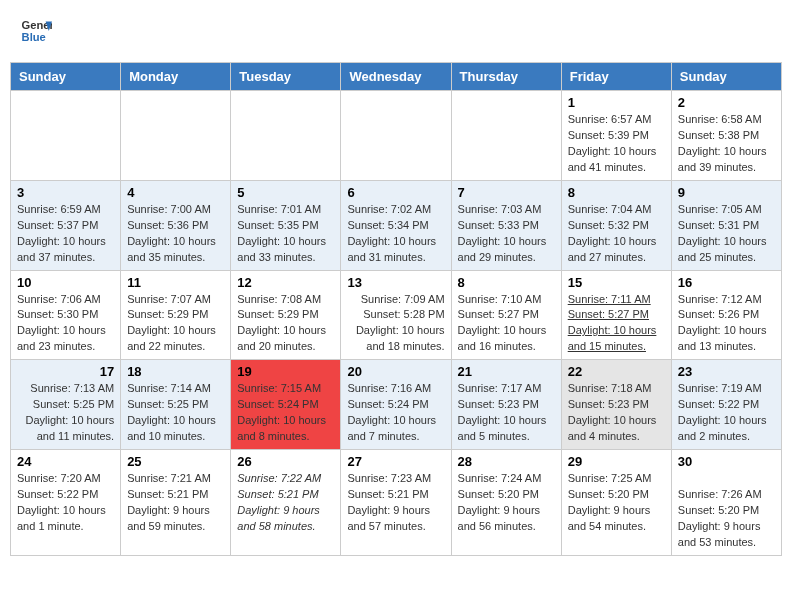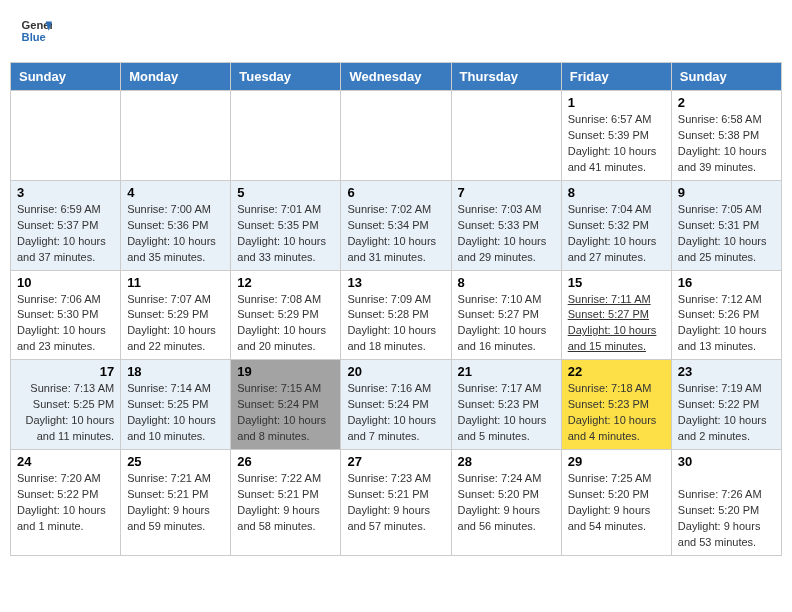--- a/index.html
+++ b/index.html
@@ -197,21 +197,21 @@
         </td>
         <td>
           <div class="day-number">12</div>
           <div class="day-info" style="white-space: pre-line;">Sunrise: 7:08 AM
 Sunset: 5:29 PM
 Daylight: 10 hours
 and 20 minutes.</div>
         </td>
         <td>
           <div class="day-number">13</div>
-          <div class="day-info" style="white-space: pre-line;">Sunrise: 7:09 AM
+          <div class="day-info" style="white-space: pre-line; text-align: right;">Sunrise: 7:09 AM
 Sunset: 5:28 PM
 Daylight: 10 hours
 and 18 minutes.</div>
         </td>
         <td>
           <div class="day-number">8</div>
           <div class="day-info" style="white-space: pre-line;">Sunrise: 7:10 AM
 Sunset: 5:27 PM
 Daylight: 10 hours
 and 16 minutes.</div>
@@ -239,42 +239,42 @@
 Daylight: 10 hours
 and 11 minutes.</div>
         </td>
         <td style="background-color: rgb(232, 240, 248);">
           <div class="day-number">18</div>
           <div class="day-info" style="white-space: pre-line;">Sunrise: 7:14 AM
 Sunset: 5:25 PM
 Daylight: 10 hours
 and 10 minutes.</div>
         </td>
-        <td style="background-color: #a3a3a3;">
+        <td style="background-color: #ef4444;">
           <div class="day-number">19</div>
           <div class="day-info" style="white-space: pre-line;">Sunrise: 7:15 AM
 Sunset: 5:24 PM
 Daylight: 10 hours
 and 8 minutes.</div>
         </td>
         <td style="background-color: rgb(232, 240, 248);">
           <div class="day-number">20</div>
           <div class="day-info" style="white-space: pre-line;">Sunrise: 7:16 AM
 Sunset: 5:24 PM
 Daylight: 10 hours
 and 7 minutes.</div>
         </td>
         <td style="background-color: rgb(232, 240, 248);">
           <div class="day-number">21</div>
           <div class="day-info" style="white-space: pre-line;">Sunrise: 7:17 AM
 Sunset: 5:23 PM
 Daylight: 10 hours
 and 5 minutes.</div>
         </td>
-        <td style="background-color: #fde047;">
+        <td style="background-color: #e5e5e5;">
           <div class="day-number">22</div>
           <div class="day-info" style="white-space: pre-line;">Sunrise: 7:18 AM
 Sunset: 5:23 PM
 Daylight: 10 hours
 and 4 minutes.</div>
         </td>
         <td style="background-color: rgb(232, 240, 248);">
           <div class="day-number">23</div>
           <div class="day-info" style="white-space: pre-line;">Sunrise: 7:19 AM
 Sunset: 5:22 PM
@@ -292,21 +292,21 @@
         </td>
         <td>
           <div class="day-number">25</div>
           <div class="day-info" style="white-space: pre-line;">Sunrise: 7:21 AM
 Sunset: 5:21 PM
 Daylight: 9 hours
 and 59 minutes.</div>
         </td>
         <td>
           <div class="day-number">26</div>
-          <div class="day-info" style="white-space: pre-line;">Sunrise: 7:22 AM
+          <div class="day-info" style="white-space: pre-line; font-style: italic;">Sunrise: 7:22 AM
 Sunset: 5:21 PM
 Daylight: 9 hours
 and 58 minutes.</div>
         </td>
         <td>
           <div class="day-number">27</div>
           <div class="day-info" style="white-space: pre-line;">Sunrise: 7:23 AM
 Sunset: 5:21 PM
 Daylight: 9 hours
 and 57 minutes.</div>

